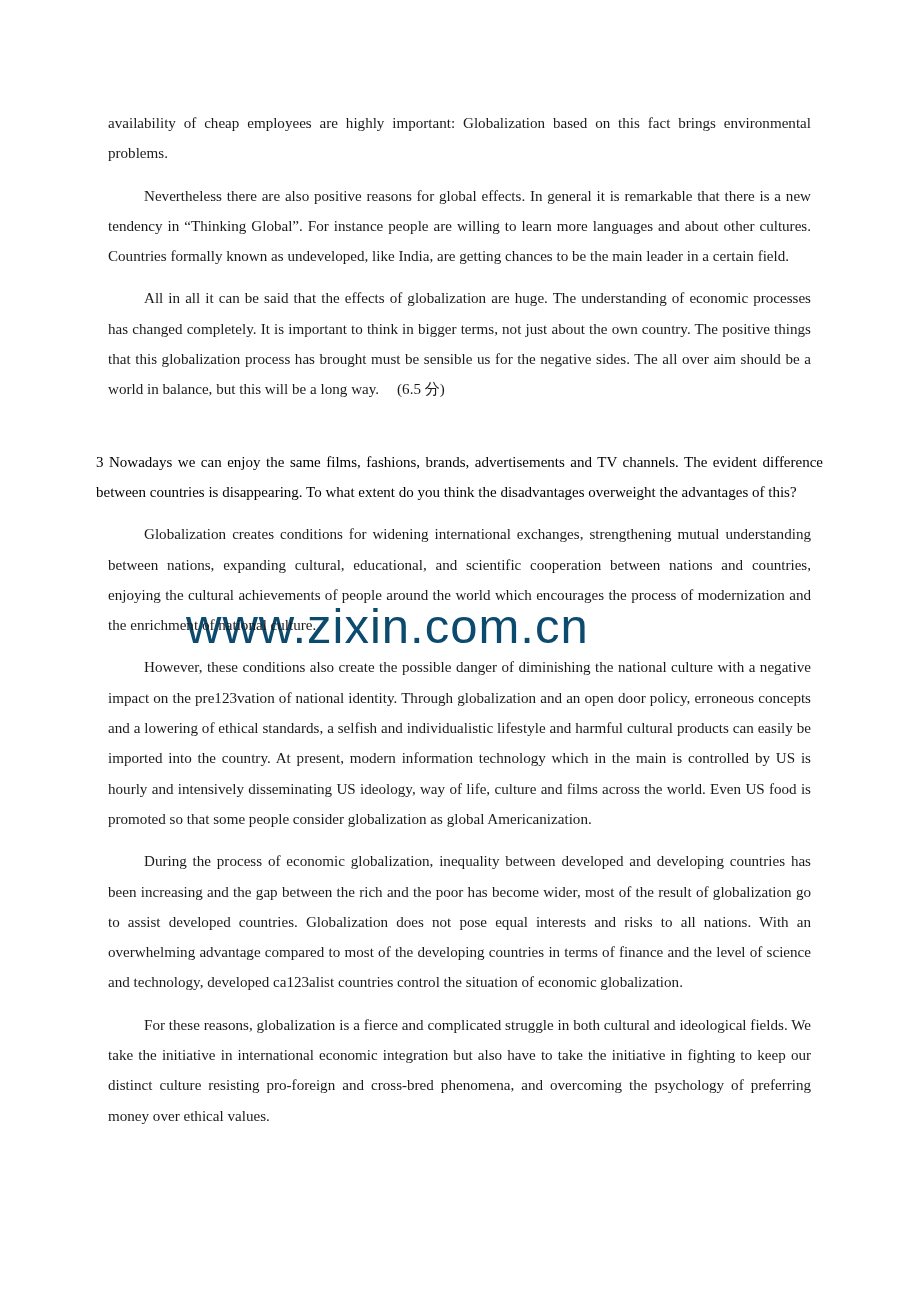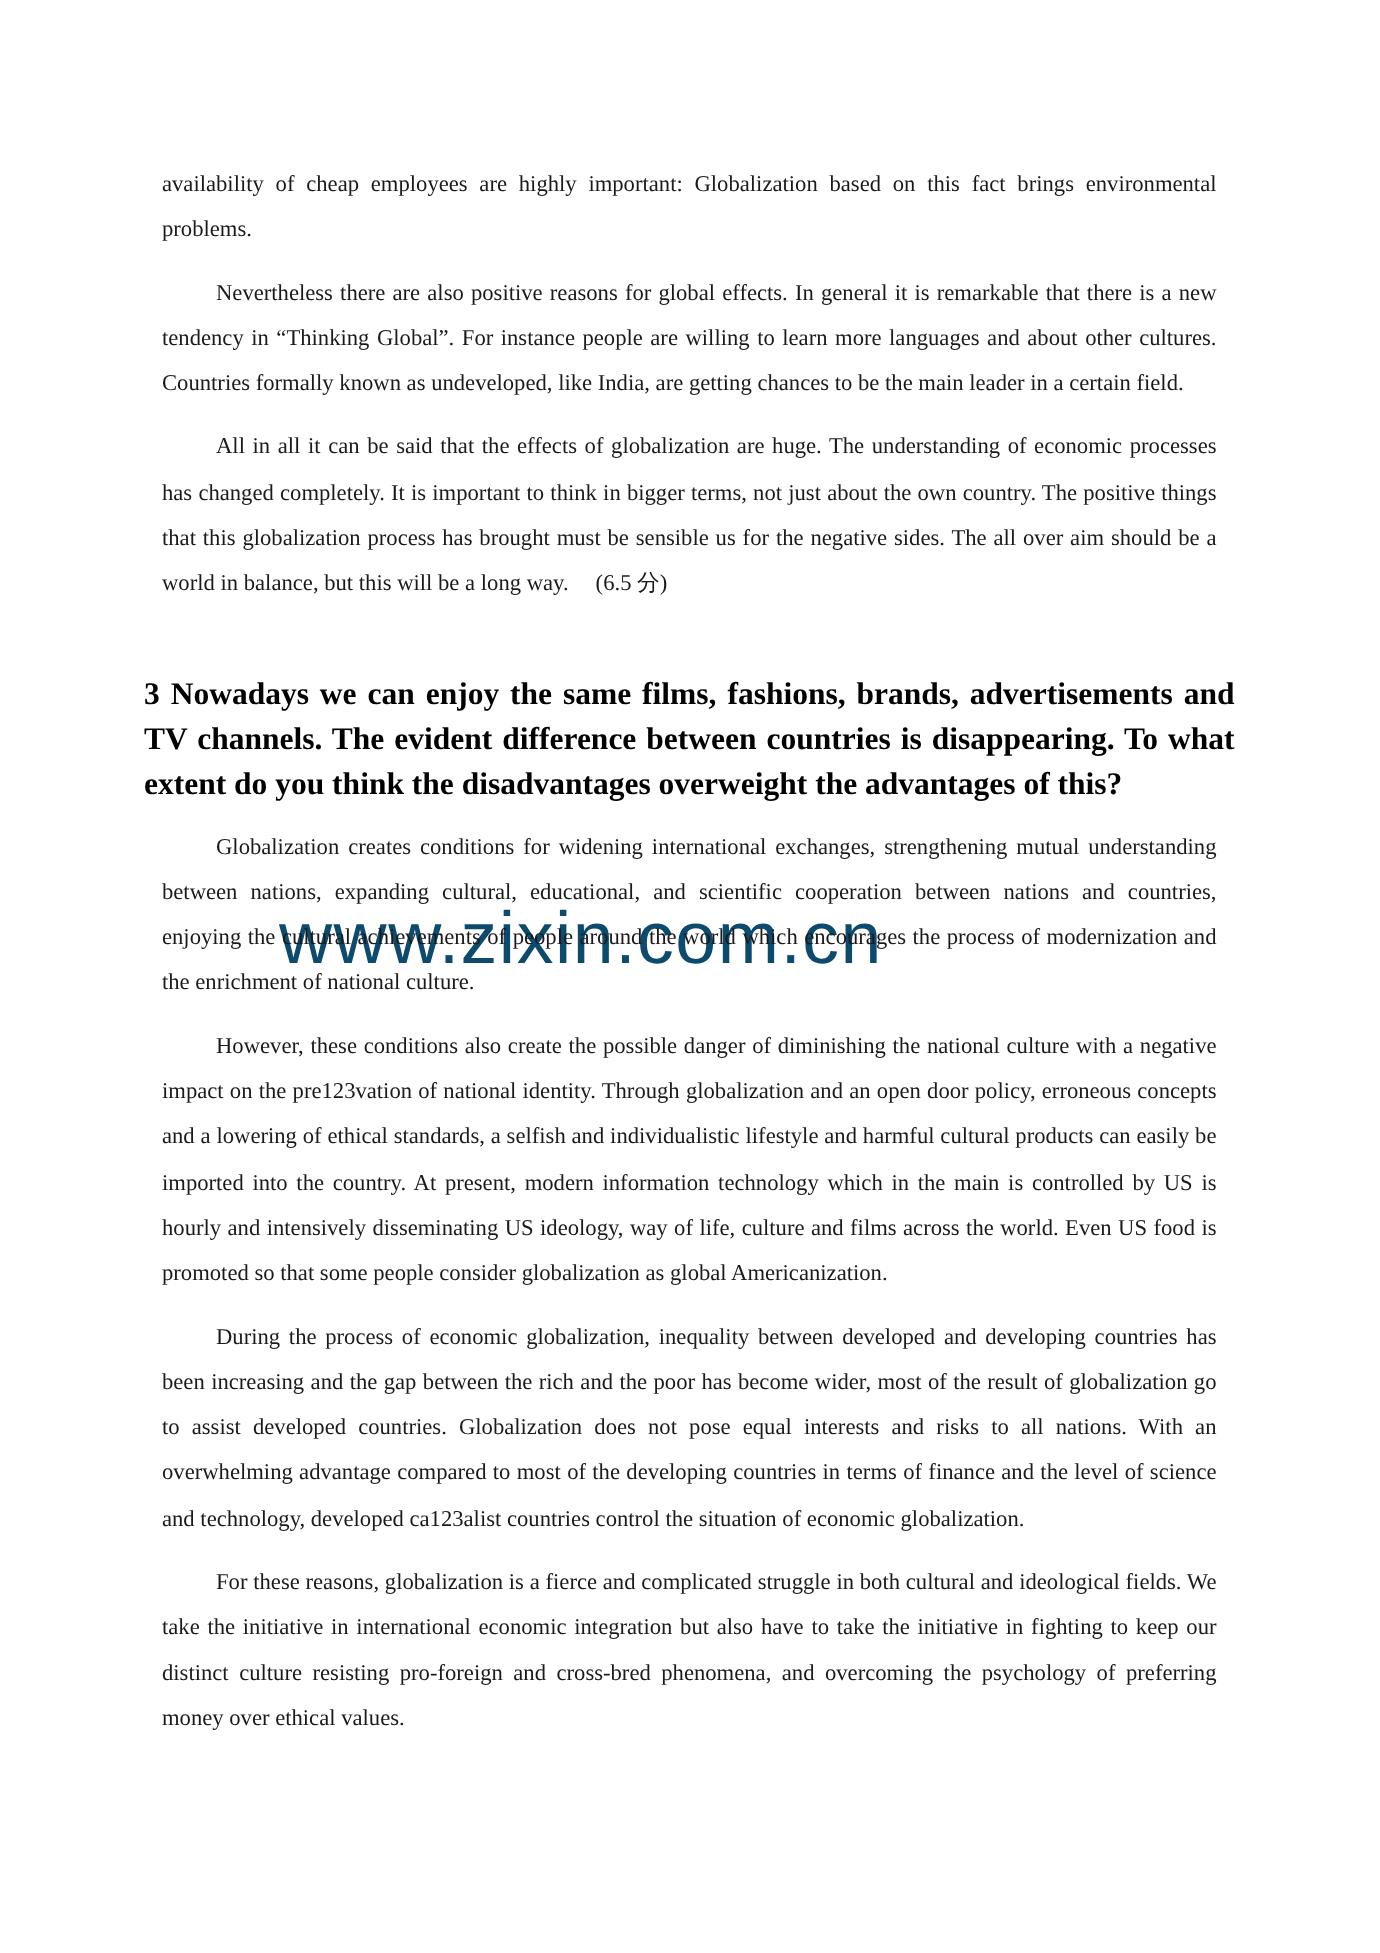--- a/index.html
+++ b/index.html
@@ -65,23 +65,23 @@
     color: #1a1a1a;
     word-spacing: 0px;
   }
   p.para.noindent {
     text-indent: 0;
   }
 
   h2.heading {
     margin: 0;
     padding: 0;
-    font-size: 21px;
+    font-size: 15px;
     line-height: 30.3px;
-    font-weight: bold;
+    font-weight: normal;
     text-align: justify;
     text-justify: inter-word;
     text-indent: 0;
     color: #000000;
   }
 
   
   .gap-heading-before { height: 30px; }
   .gap-heading-after  { height: 0px; }
 

